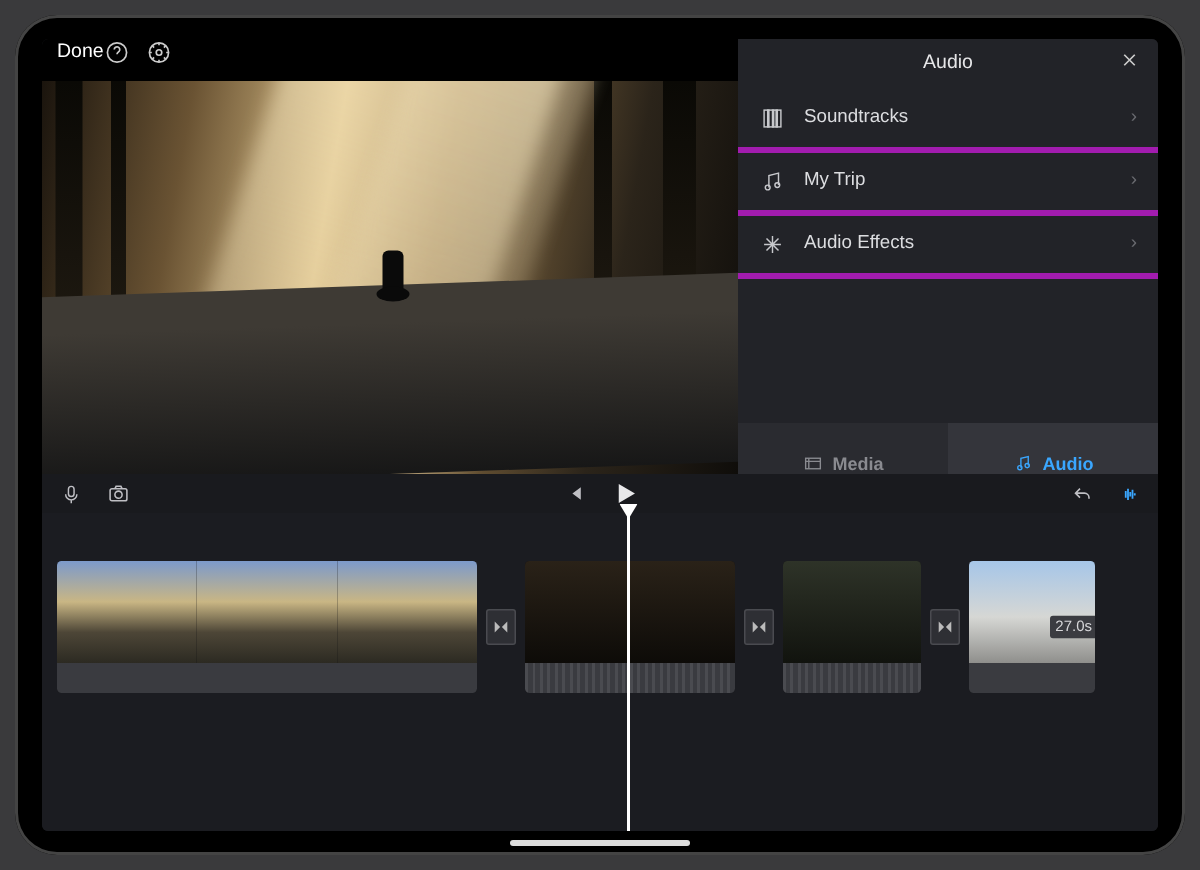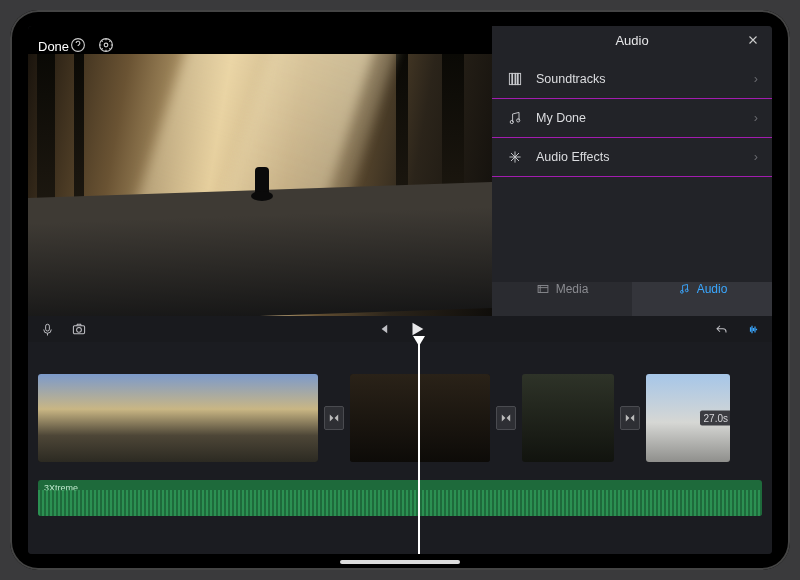--- a/index.html
+++ b/index.html
@@ -24,21 +24,21 @@
     overflow: hidden;
   }
   .top {
     display: flex; height: 290px;
   }
   .preview {
     flex: 1; background: #000; position: relative;
     display: flex; flex-direction: column;
   }
   .preview-header {
-    height: 28px; display: flex; align-items: flex-end;
+    height: 28px; display: flex; align-items: flex-start;
     padding: 0 10px; color: #fff; font-size: 13px;
   }
   .preview-header .title { flex: 1; text-align: center; font-weight: 500; }
   .hdr-icons { display: flex; gap: 10px; }
   .icon-btn { width: 18px; height: 18px; display: flex; align-items: center; justify-content: center; cursor: pointer; }
   .preview-video {
     flex: 1; position: relative; overflow: hidden;
     background: linear-gradient(100deg,#1a140d 0%,#6a5333 20%,#d8bd86 40%,#8c6f44 55%,#2b241a 80%,#0f0d0a 100%);
   }
   .road {
@@ -59,47 +59,47 @@
   .audio-panel {
     width: 280px; background: #222328; display:flex; flex-direction:column;
   }
   .audio-header {
     height: 28px; display:flex; align-items:center; justify-content:center;
     color:#e6e6e8; font-size:13px; position:relative;
   }
   .audio-header .close { position:absolute; right:10px; }
   .audio-list { flex:1; padding-top:6px; }
   .audio-row {
-    display:flex; align-items:center; gap:12px;
+    display:flex; align-items:flex-start; gap:12px;
     padding: 10px 14px; color:#dcdde0; font-size:12.5px;
-    border-bottom:1px solid #a21caf; cursor:pointer;
+    border-bottom:4px solid #a21caf; cursor:pointer;
   }
   .audio-row .chev { margin-left:auto; color:#6a6b70;}
   .row-icon { width:18px; height:18px; display:flex; align-items:center; justify-content:center; color:#c7c8cc;}
   .panel-tabs {
     height:34px; background:#2a2b30; display:flex;
   }
-  .ptab { flex:1; display:flex; align-items:flex-start; justify-content:center; gap:6px; font-size:12px; color:#8a8b90; cursor:pointer;}
+  .ptab { flex:1; display:flex; align-items:flex-end; justify-content:center; gap:6px; font-size:12px; color:#8a8b90; cursor:pointer;font-weight:bold;}
   .ptab.active { background:#34353b; color:#3aa7ff; }
   .ptab svg { width:14px; height:14px; }
 
   .toolbar {
     height:26px; display:flex; align-items:center; padding:0 10px;
     color:#bfbfc4; gap:14px; background:#191a1e;
   }
   .toolbar .spacer { flex:1;}
   .center-controls { position:absolute; left:50%; transform:translateX(-50%); display:flex; gap:16px; align-items:center;}
   .toolbar-wrap { position:relative; }
 
   .timeline {
     flex:1; background:#1b1c21; padding: 32px 10px 10px 10px;
     position:relative;
   }
   .video-track { display:flex; gap:6px; align-items:stretch; height:88px;}
-  .clip { position:relative; display:flex; flex-direction:row; border-radius:3px; overflow:hidden; background:#0e0e10;}
+  .clip { position:relative; display:flex; flex-direction:column; border-radius:3px; overflow:hidden; background:#0e0e10;}
   .clip.w280{width:280px} .clip.w140{width:140px} .clip.w92{width:92px} .clip.w84{width:84px}
   .thumbs { flex:1; display:flex; }
   .thumb { flex:1; background:linear-gradient(180deg,#7c9acb 0%,#c9b684 40%,#4d4637 70%,#2c2a22 100%);}
   .thumb.dark { background:linear-gradient(180deg,#2a2218,#0d0b08);}
   .thumb.forest { background:linear-gradient(180deg,#2e3328,#11130e);}
   .thumb.skate { background:linear-gradient(180deg,#a6c6e8 0%,#d6d7d4 55%,#8f8f8c 100%);}
   .audio-strip { height:20px; background:#3a3b40;}
   .audio-strip.wave { background:repeating-linear-gradient(90deg,#4a4b50 0 2px,#3a3b40 2px 5px);}
   .trans { width:20px; display:flex; align-items:center; justify-content:center; color:#bbb;}
   .trans-box { width:20px; height:24px; background:#2e2f34; border:1px solid #4a4b50; display:flex; align-items:center; justify-content:center; border-radius:2px;}
@@ -179,21 +179,21 @@
           <span class="chev">›</span>
         </div>
         <div class="audio-row">
           <span class="row-icon">
             <svg viewBox="0 0 20 20" width="16" height="16" fill="none" stroke="#c7c8cc" stroke-width="1.2">
                   <path d="M7 15V5l8-2v10"></path>
                   <circle cx="6" cy="15" r="2"></circle>
                   <circle cx="14" cy="13" r="2"></circle>
                 </svg>
           </span>
-          <span>My Done</span>
+          <span>My Trip</span>
           <span class="chev">›</span>
         </div>
         <div class="audio-row">
           <span class="row-icon">
             <svg viewBox="0 0 20 20" width="16" height="16" fill="none" stroke="#c7c8cc" stroke-width="1.2">
                   <path d="M10 3v14M3 10h14M5 5l10 10M15 5L5 15"></path>
                 </svg>
           </span>
           <span>Audio Effects</span>
           <span class="chev">›</span>
@@ -304,23 +304,19 @@
       </div>
       <div class="clip w84" style="position:relative">
         <div class="thumbs">
               <div class="thumb skate"></div>
             </div>
         <div class="audio-strip"></div>
         <span class="dur-badge">27.0s</span>
       </div>
     </div>
 
-    <div class="audio-track">
-      <span class="label">3Xtreme</span>
-      <div class="waveform"></div>
-    </div>
 
     <div class="playhead"></div>
   </div>
 
  </div>
  <div class="home-indicator"></div>
 </div>
 
 </body></html>

